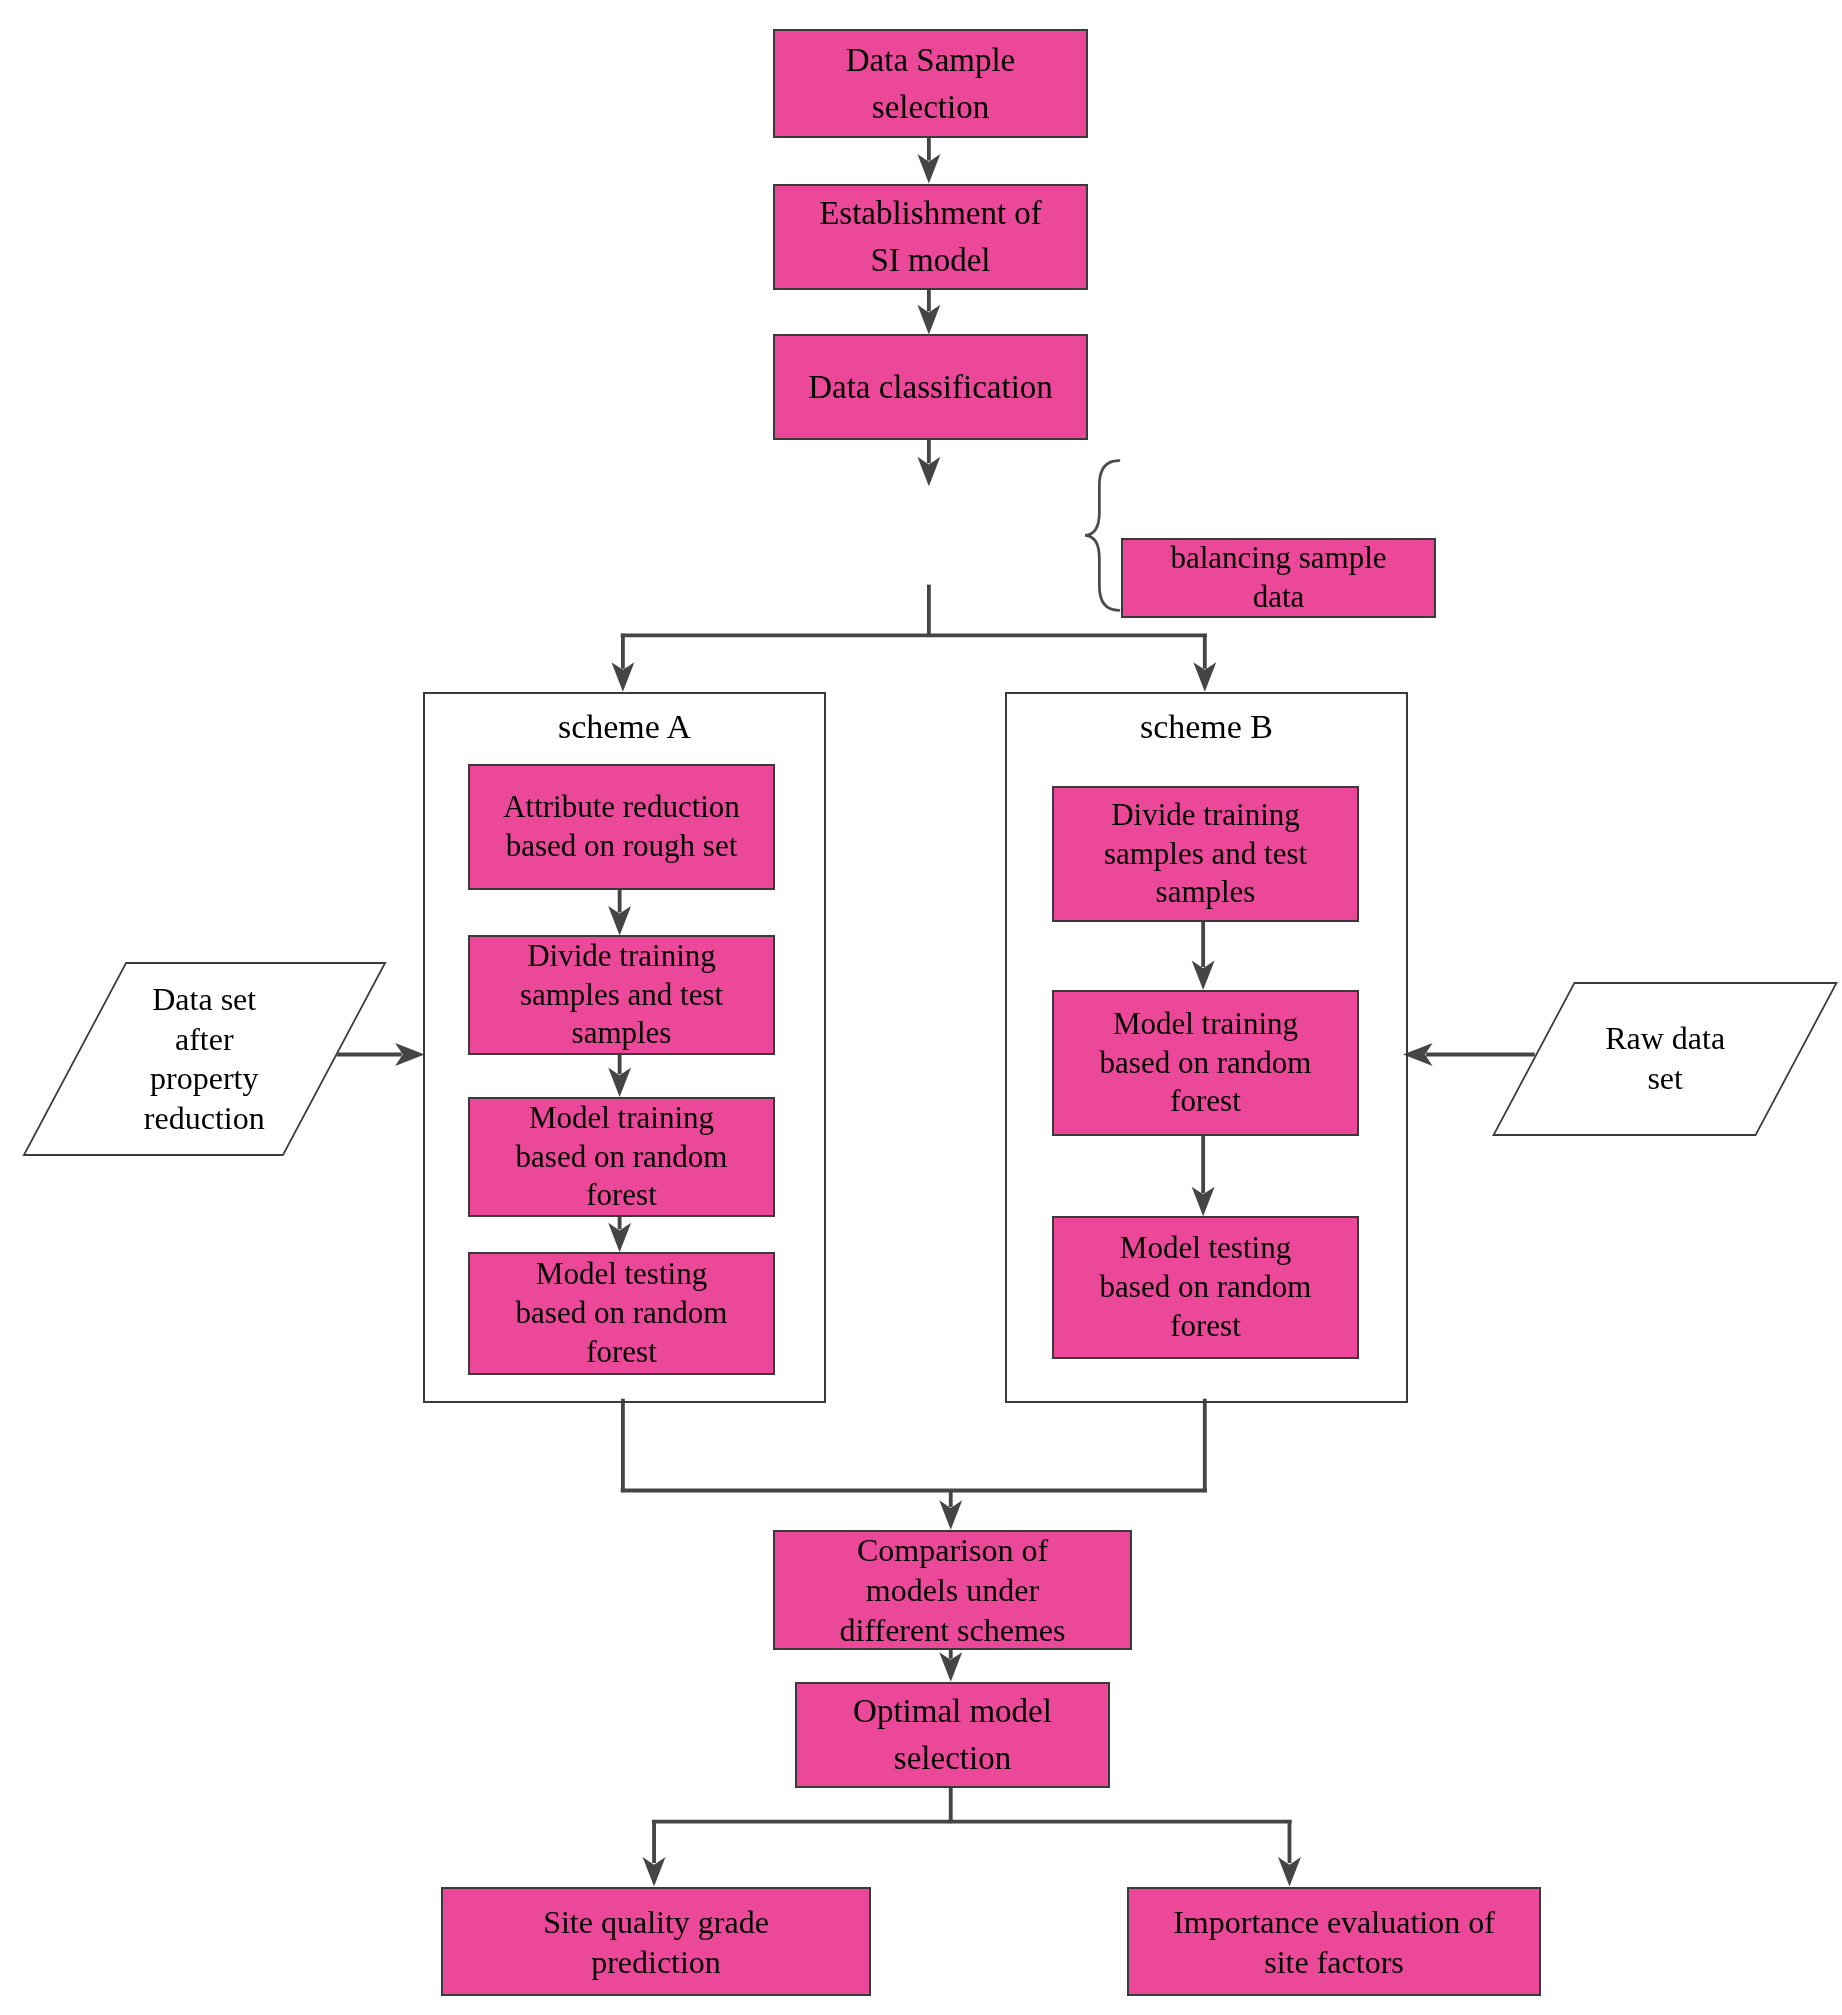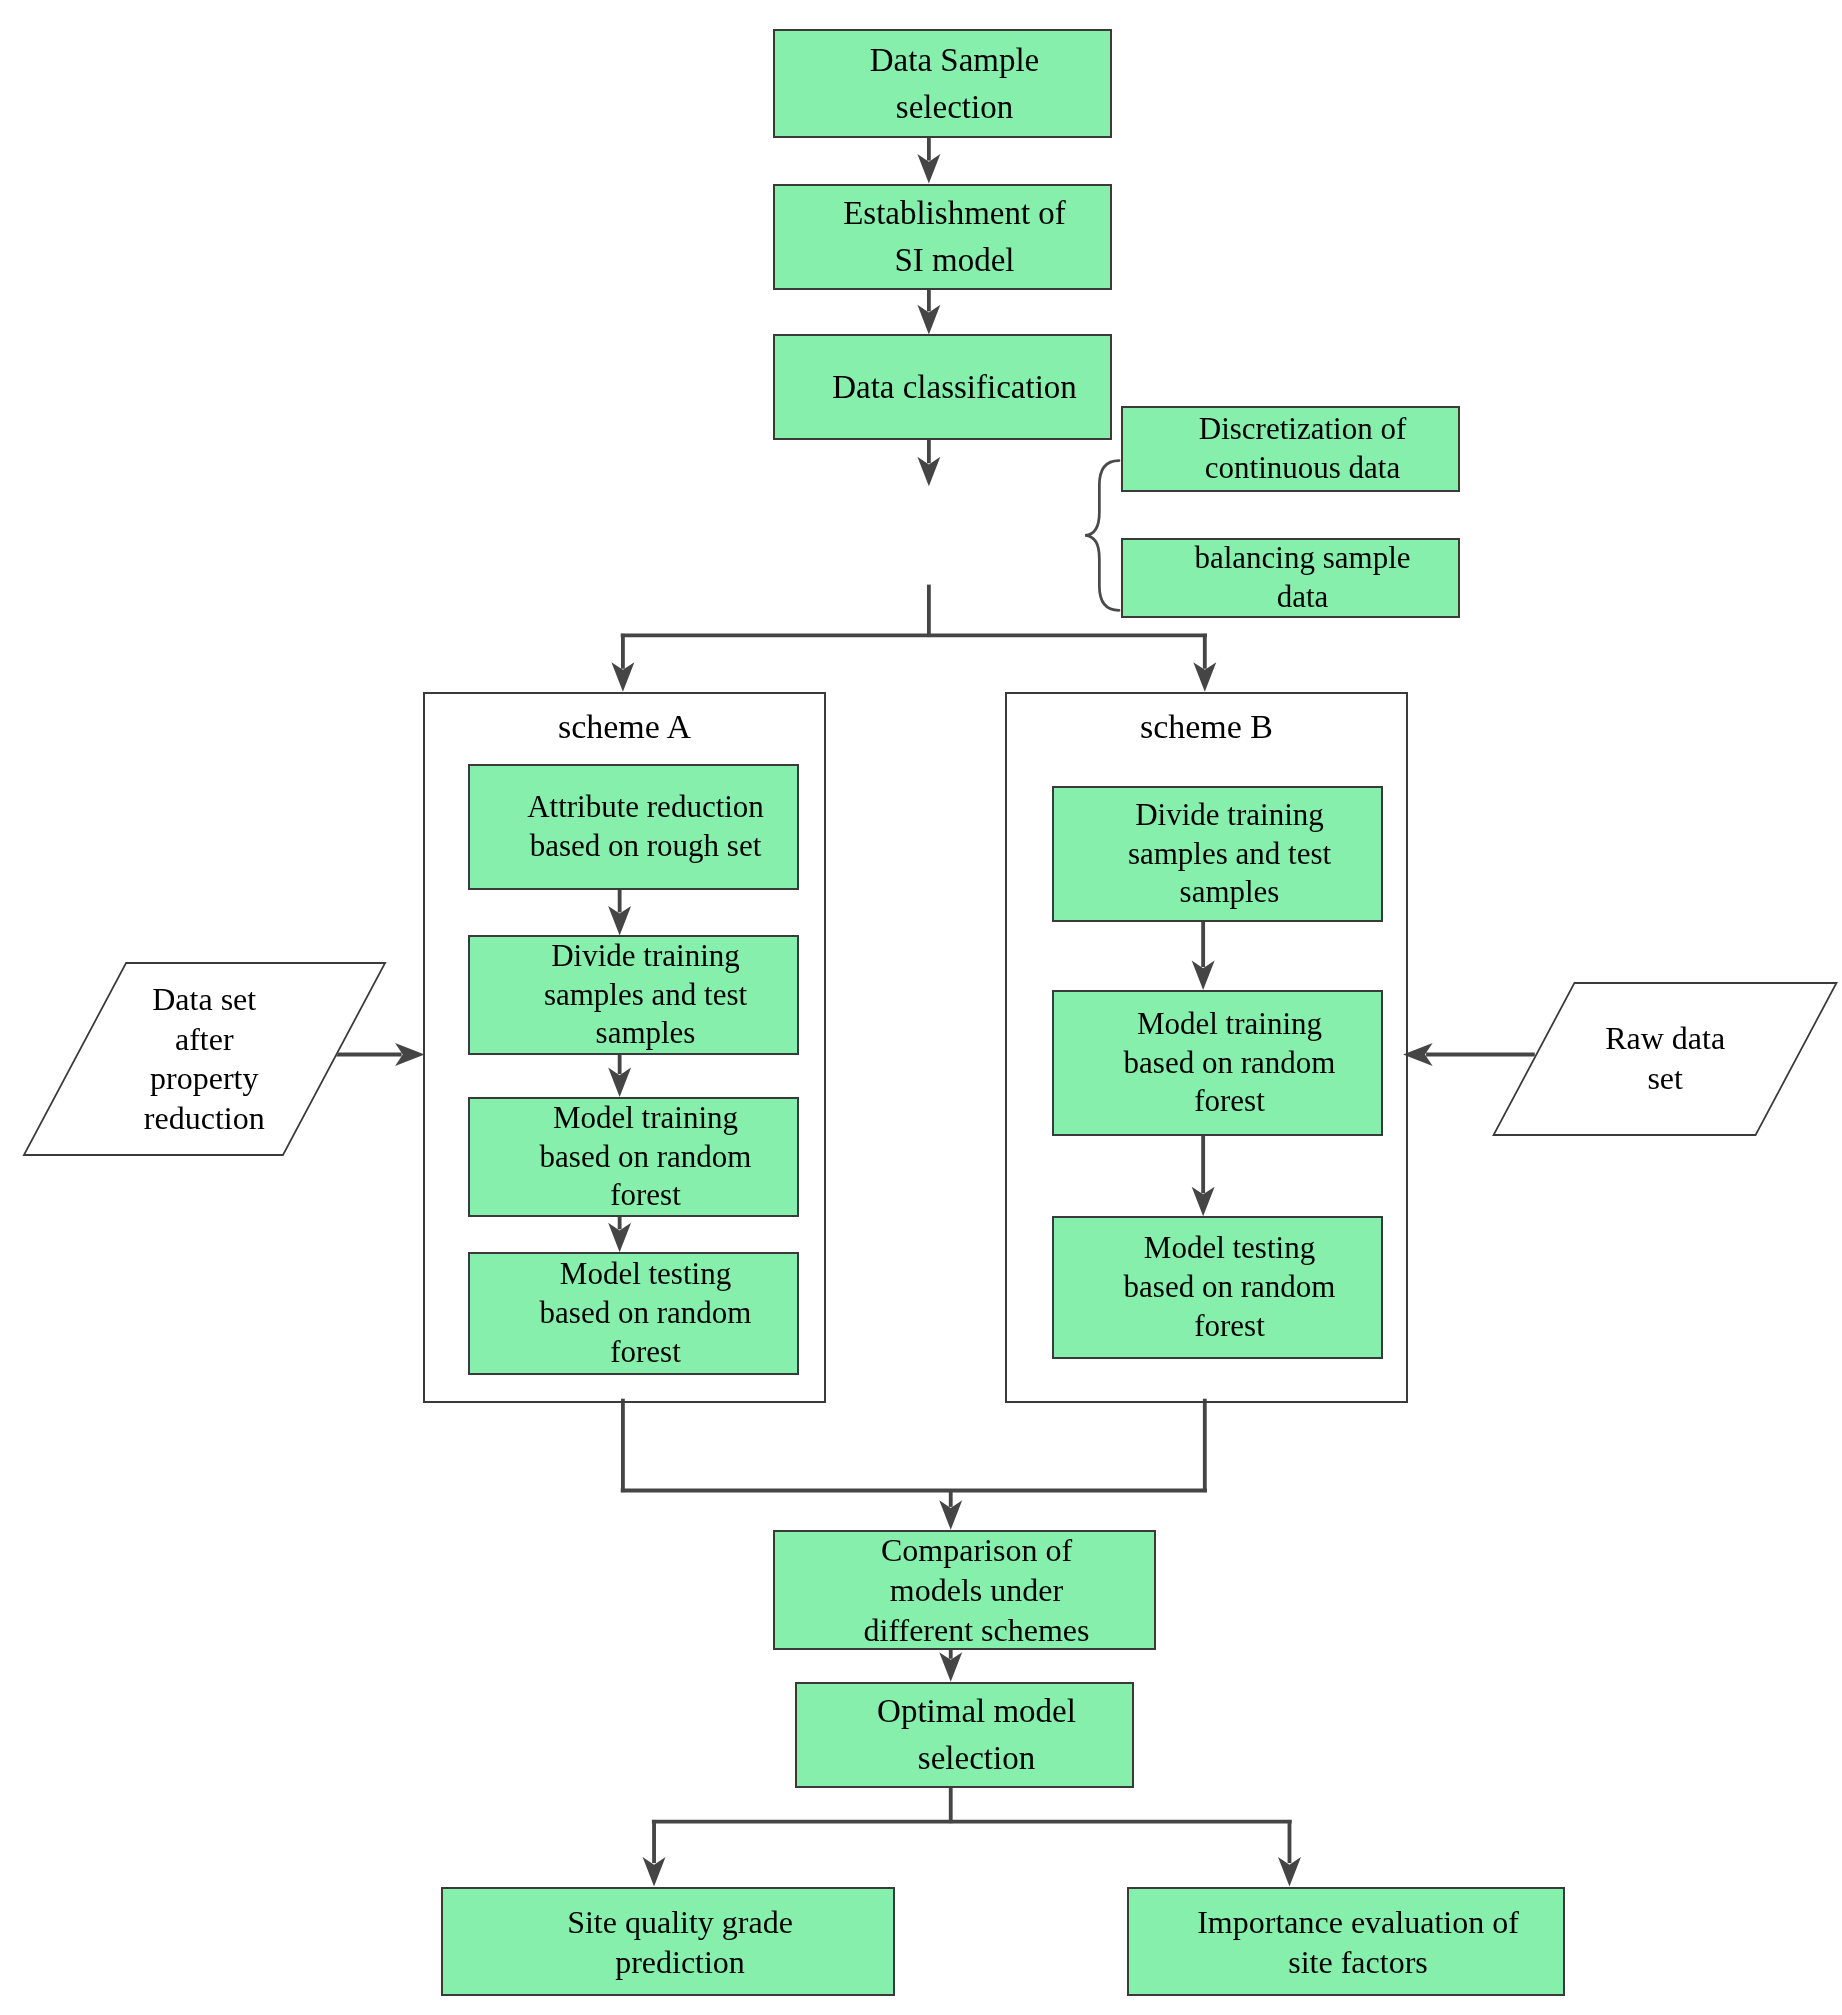--- a/index.html
+++ b/index.html
@@ -5,23 +5,23 @@
   html,body{margin:0;padding:0;background:#ffffff;}
   #canvas{
     position:relative;width:1843px;height:2015px;background:#ffffff;
     font-family:"Liberation Serif","DejaVu Serif",serif;color:#000000;overflow:hidden;
   }
   #connectors{position:absolute;left:0;top:0;width:1843px;height:2015px;}
   .cl{stroke:#454545;stroke-width:7;fill:none;}
   .ah{fill:#454545;stroke:none;}
   .brace{stroke:#4a4a4a;stroke-width:5;fill:none;stroke-linecap:round;}
   .box{
-    position:absolute;border:2.2px solid #3a3a3a;background:#86efac;
+    position:absolute;border:2.2px solid #3a3a3a;background:#ec4899;
     display:flex;align-items:center;justify-content:center;
-    text-align:center;white-space:pre-line;font-size:31px;line-height:1.25;padding-left:24px;
+    text-align:center;white-space:pre-line;font-size:31px;line-height:1.25;
   }
   .box.lg{font-size:33px;line-height:1.42;}
   .container{position:absolute;border:2.2px solid #3a3a3a;background:transparent;}
   .container-label{
     position:absolute;top:14px;left:0;width:100%;text-align:center;
     font-size:34px;line-height:1.1;
   }
   .para{
     position:absolute;border:2.2px solid #3a3a3a;background:#ffffff;
     transform:skewX(-28deg);display:flex;align-items:center;justify-content:center;
@@ -114,22 +114,20 @@
       <polygon class="ah" points="2360,3453 2339,3399 2360,3413 2381,3399"></polygon>
     </g>
   </svg>
 
   <div class="box lg" style="left:773px;top:29px;width:311px;height:105px;">Data Sample
 selection</div>
   <div class="box lg" style="left:773px;top:184px;width:311px;height:102px;">Establishment of
 SI model</div>
   <div class="box lg" style="left:773px;top:334px;width:311px;height:102px;">Data classification</div>
 
-  <div class="box" style="left:1121px;top:406px;width:311px;height:82px;">Discretization of
-continuous data</div>
   <div class="box" style="left:1121px;top:538px;width:311px;height:76px;">balancing sample
 data</div>
 
   <div class="container" style="left:423px;top:692px;width:399px;height:707px;">
     <div class="container-label">scheme A</div>
   </div>
   <div class="box" style="left:468px;top:764px;width:303px;height:122px;">Attribute reduction
 based on rough set</div>
   <div class="box" style="left:468px;top:935px;width:303px;height:116px;">Divide training
 samples and test

